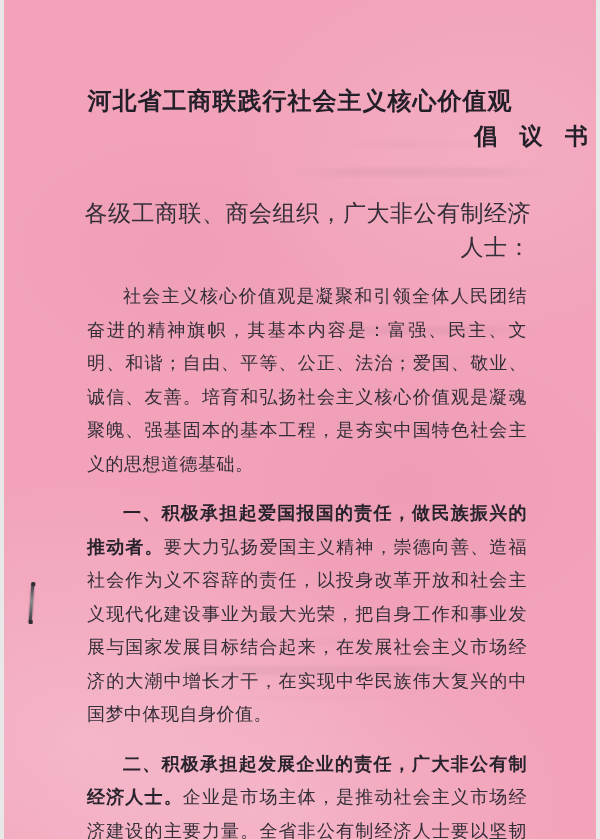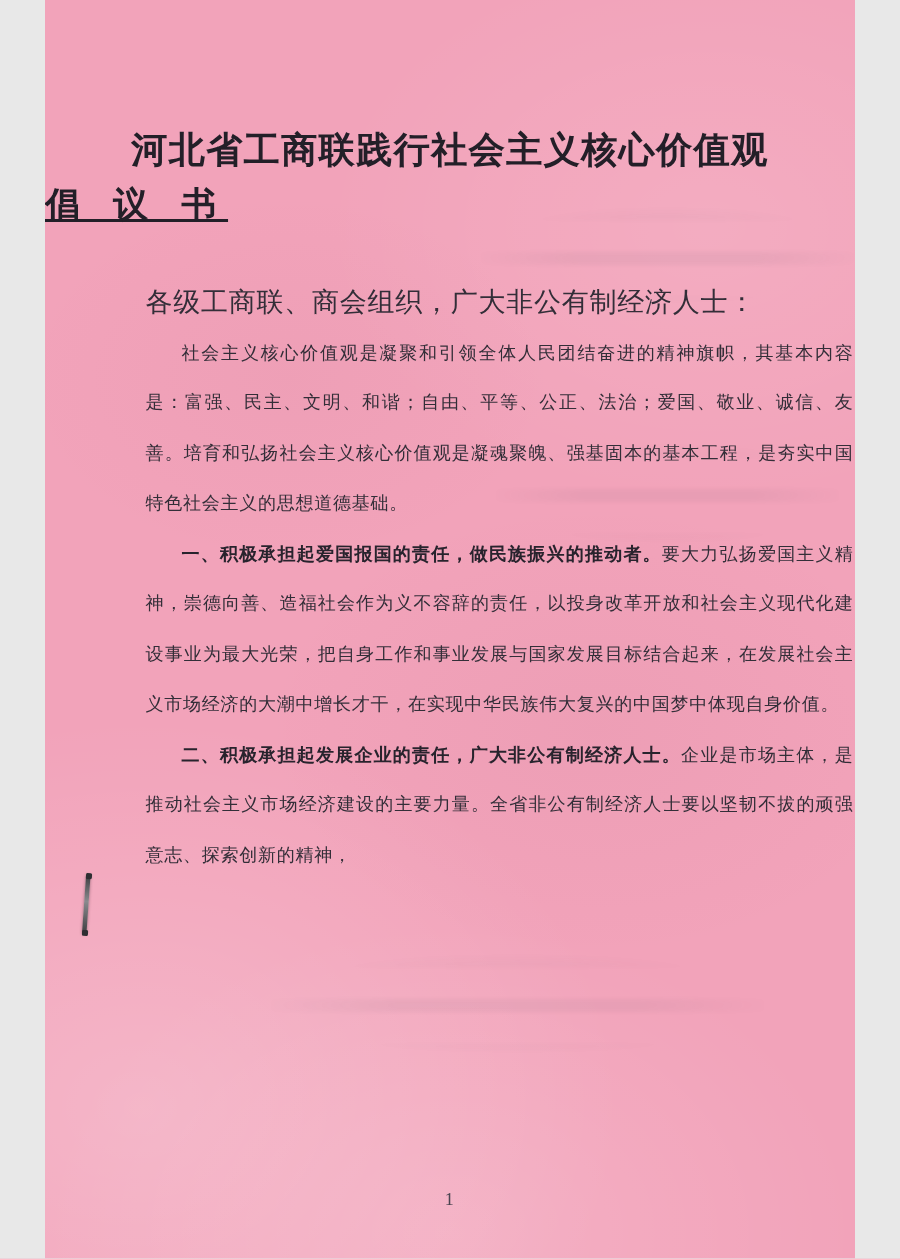--- a/index.html
+++ b/index.html
@@ -2,21 +2,21 @@
 <html><head>
 <meta charset="utf-8">
 <style>
   html, body {
     margin: 0;
     padding: 0;
     background: #e8e8e8;
   }
   .page {
     position: relative;
-    width: 540px;
+    width: 592px;
     height: 839px;
     margin: 0 auto;
     overflow: hidden;
     background-color: #f2a3ba;
     background-image:
       radial-gradient(ellipse 420px 300px at 82% 18%, rgba(255,255,255,0.10), transparent 62%),
       radial-gradient(ellipse 520px 420px at 12% 88%, rgba(255,255,255,0.20), transparent 62%),
       radial-gradient(ellipse 420px 320px at 50% 98%, rgba(255,255,255,0.14), transparent 65%),
       radial-gradient(ellipse 320px 220px at 68% 58%, rgba(120,40,70,0.04), transparent 70%),
       radial-gradient(ellipse 260px 180px at 30% 30%, rgba(120,40,70,0.03), transparent 70%);
@@ -69,47 +69,47 @@
     text-align: center;
     font-size: 24px;
     line-height: 30px;
     font-weight: 700;
     letter-spacing: 1px;
     color: #231f28;
     font-family: "Liberation Sans", "DejaVu Sans", sans-serif;
   }
   .doc-subtitle {
     margin: 6px 0 0 0;
-    text-align: left;
+    text-align: right;
     font-size: 23px;
     line-height: 28px;
     font-weight: 700;
     letter-spacing: 0.35em;
     color: #231f28;
     font-family: "Liberation Sans", "DejaVu Sans", sans-serif;
-    text-decoration: underline;
   }
 
   .body-block {
     position: absolute;
     left: 67px;
     top: 185px;
     width: 472px;
   }
   .salutation {
-    margin: 0;
-    font-size: 18px;
+    margin: 12px;
+    font-size: 23px;
     line-height: 33.5px;
     letter-spacing: 0.5px;
+    text-align: right;
   }
   .para {
-    margin: 0;
+    margin: 16px;
     text-indent: 2em;
     text-align: justify;
-    font-size: 12px;
+    font-size: 18px;
     line-height: 33.5px;
     letter-spacing: 0.5px;
     word-break: break-all;
   }
   .para .lead {
     font-weight: 700;
     color: #28232d;
   }
 
   .page-number {

